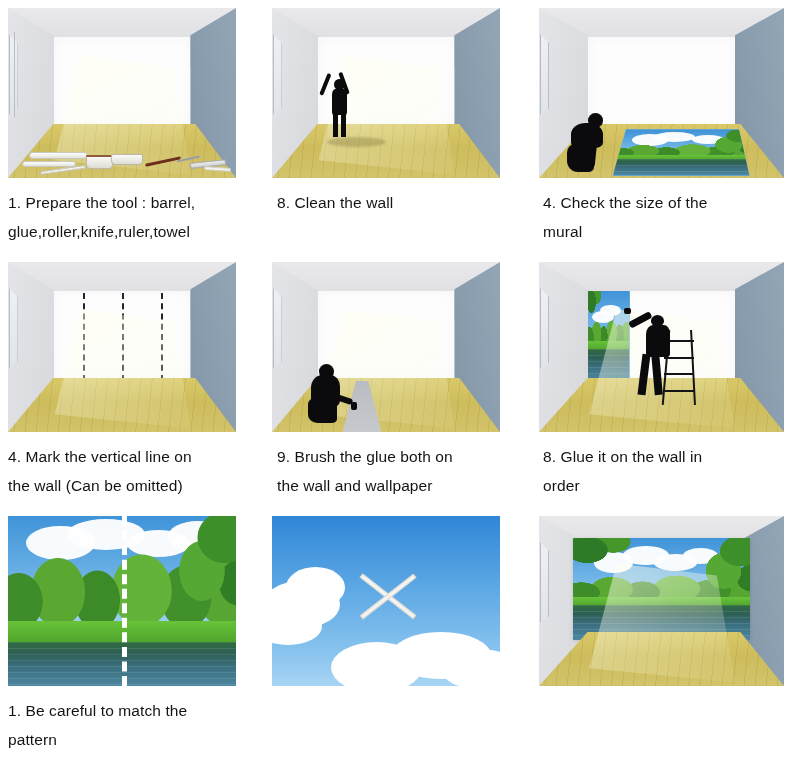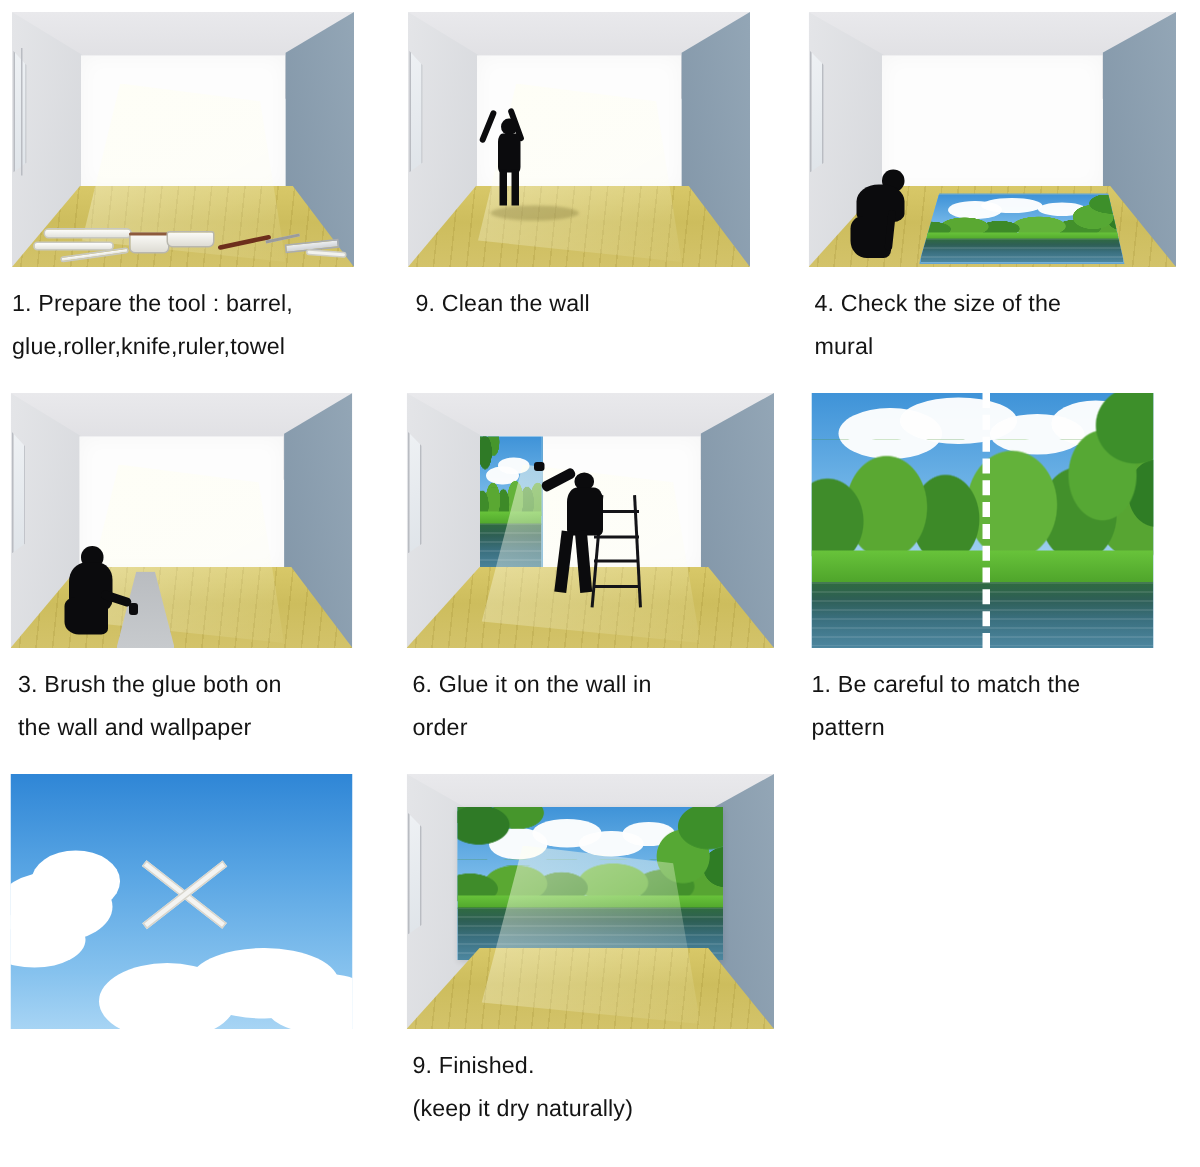--- a/index.html
+++ b/index.html
@@ -327,21 +327,21 @@
           <div class="fig-stand">
             <div class="arm-l"></div>
             <div class="arm-r"></div>
             <div class="head"></div>
             <div class="torso"></div>
             <div class="leg-l"></div>
             <div class="leg-r"></div>
           </div>
         </div>
       </div>
-      <div class="caption">9. Clean the wall</div>
+      <div class="caption">8. Clean the wall</div>
     </div>
 
     <div class="cell col3">
       <div class="panel">
         <div class="room">
           <div class="ceiling"></div>
           <div class="wall-left">
             <div class="window"></div>
           </div>
           <div class="wall-right"></div>
@@ -364,20 +364,40 @@
             <div class="back"></div>
             <div class="leg"></div>
             <div class="arm"></div>
           </div>
         </div>
       </div>
       <div class="caption">4. Check the size of the
 mural</div>
     </div>
 
+    <div class="cell col1">
+      <div class="panel">
+        <div class="room">
+          <div class="ceiling"></div>
+          <div class="wall-left">
+            <div class="window"></div>
+          </div>
+          <div class="wall-right"></div>
+          <div class="wall-back"></div>
+          <div class="plumb" style="left:33%;"></div>
+          <div class="plumb" style="left:50%;"></div>
+          <div class="plumb" style="left:67%;"></div>
+          <div class="floor"></div>
+          <div class="floor-lines"></div>
+          <div class="floor-sheen"></div>
+        </div>
+      </div>
+      <div class="caption">4. Mark the vertical line on
+the wall (Can be omitted)</div>
+    </div>
 
     <div class="cell col2">
       <div class="panel">
         <div class="room">
           <div class="ceiling"></div>
           <div class="wall-left">
             <div class="window"></div>
           </div>
           <div class="wall-right"></div>
           <div class="wall-back"></div>
@@ -387,21 +407,21 @@
           <div class="glue-strip"></div>
           <div class="fig-crouch">
             <div class="head"></div>
             <div class="body"></div>
             <div class="leg"></div>
             <div class="arm"></div>
             <div class="roller"></div>
           </div>
         </div>
       </div>
-      <div class="caption">3. Brush the glue both on
+      <div class="caption">9. Brush the glue both on
 the wall and wallpaper</div>
     </div>
 
     <div class="cell col3">
       <div class="panel">
         <div class="room">
           <div class="ceiling"></div>
           <div class="wall-left">
             <div class="window"></div>
           </div>
@@ -431,21 +451,21 @@
           <div class="fig-ladder">
             <div class="roller-up"></div>
             <div class="arm-up"></div>
             <div class="head"></div>
             <div class="torso"></div>
             <div class="leg-a"></div>
             <div class="leg-b"></div>
           </div>
         </div>
       </div>
-      <div class="caption">6. Glue it on the wall in
+      <div class="caption">8. Glue it on the wall in
 order</div>
     </div>
 
     <div class="cell col1">
       <div class="panel">
         <div class="photo mural">
           <div class="sky"></div>
           <div class="cloud" style="left:8%;top:6%;width:30%;height:20%;"></div>
           <div class="cloud" style="left:26%;top:2%;width:34%;height:18%;"></div>
           <div class="cloud" style="left:52%;top:8%;width:28%;height:16%;"></div>
@@ -500,18 +520,16 @@
             <div class="water" style="height:34%;"></div>
             <div class="water-refl" style="height:34%;"></div>
             <div class="canopy-l"></div>
             <div class="canopy-r"></div>
           </div>
           <div class="floor"></div>
           <div class="floor-lines"></div>
           <div class="floor-sheen"></div>
         </div>
       </div>
-      <div class="caption">9. Finished.
-(keep it dry naturally)</div>
     </div>
 
   </div>
 </div>
 
 </body></html>

